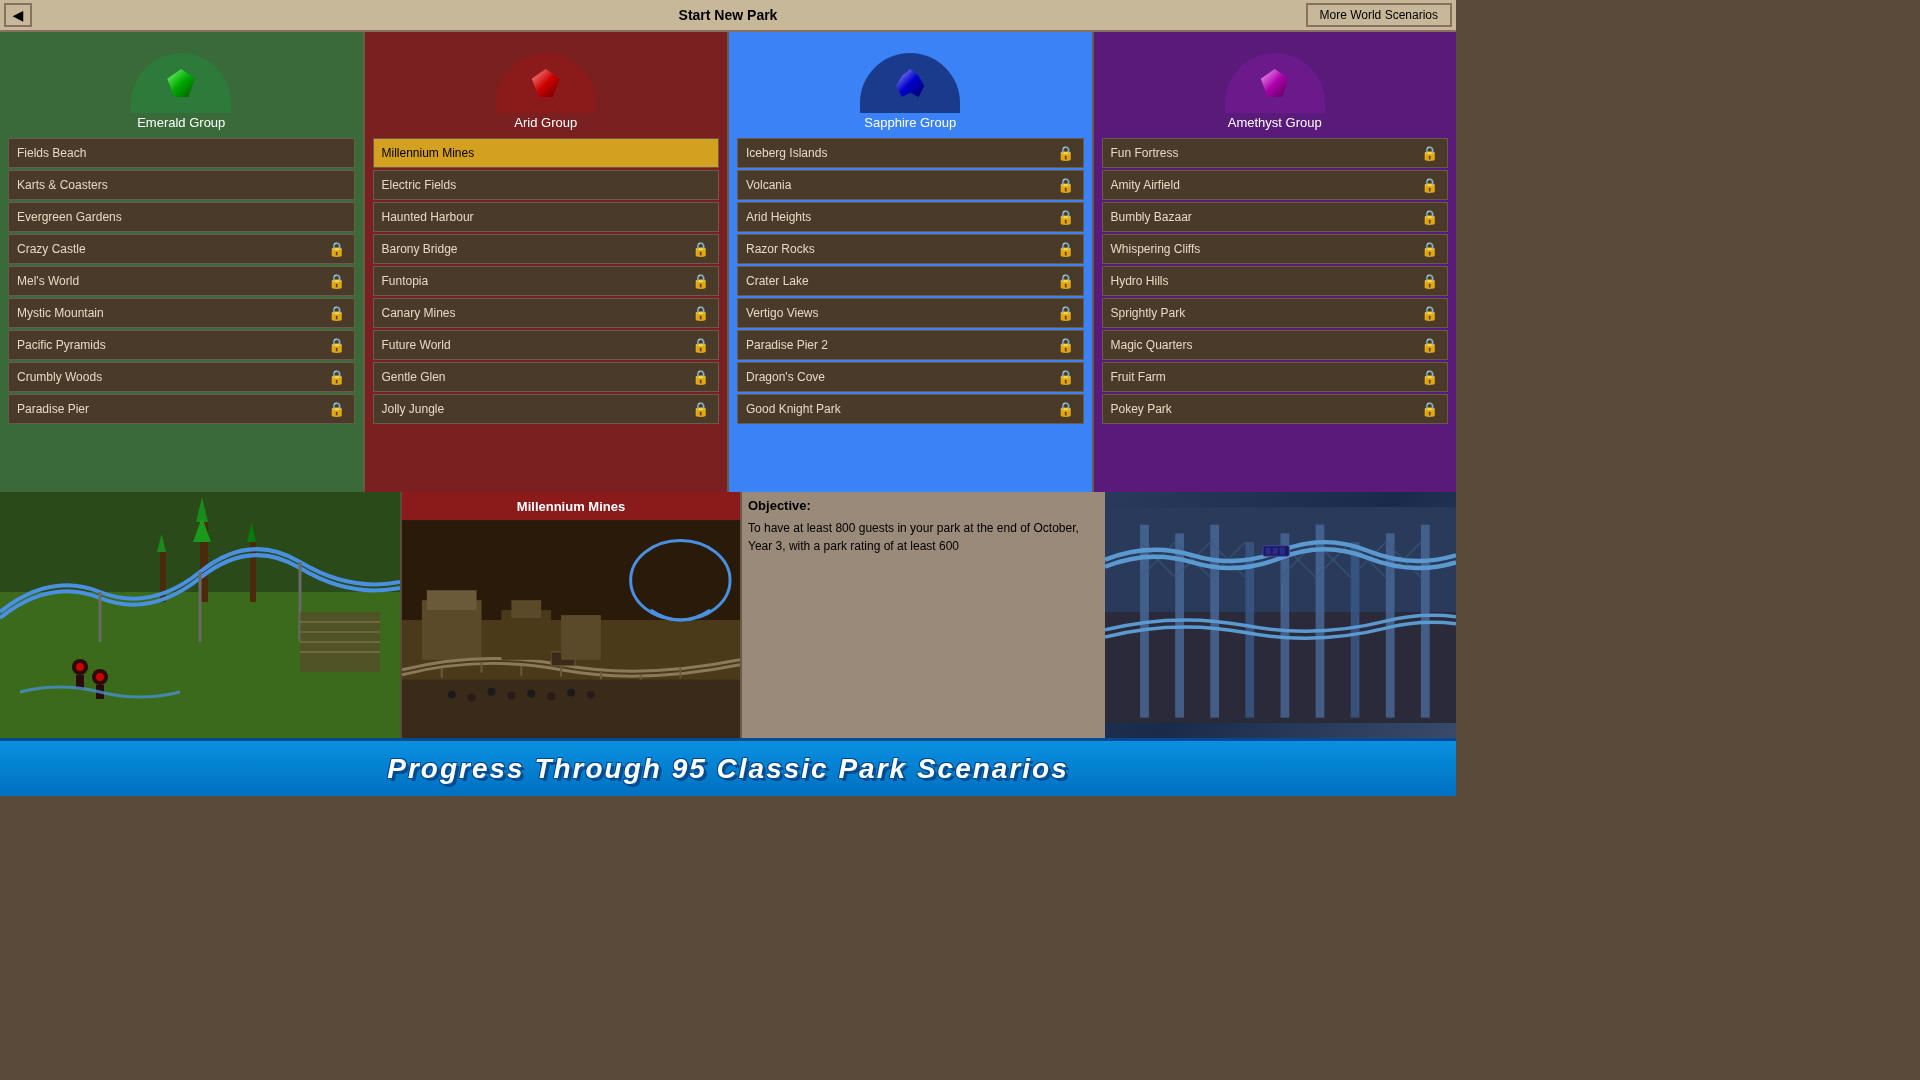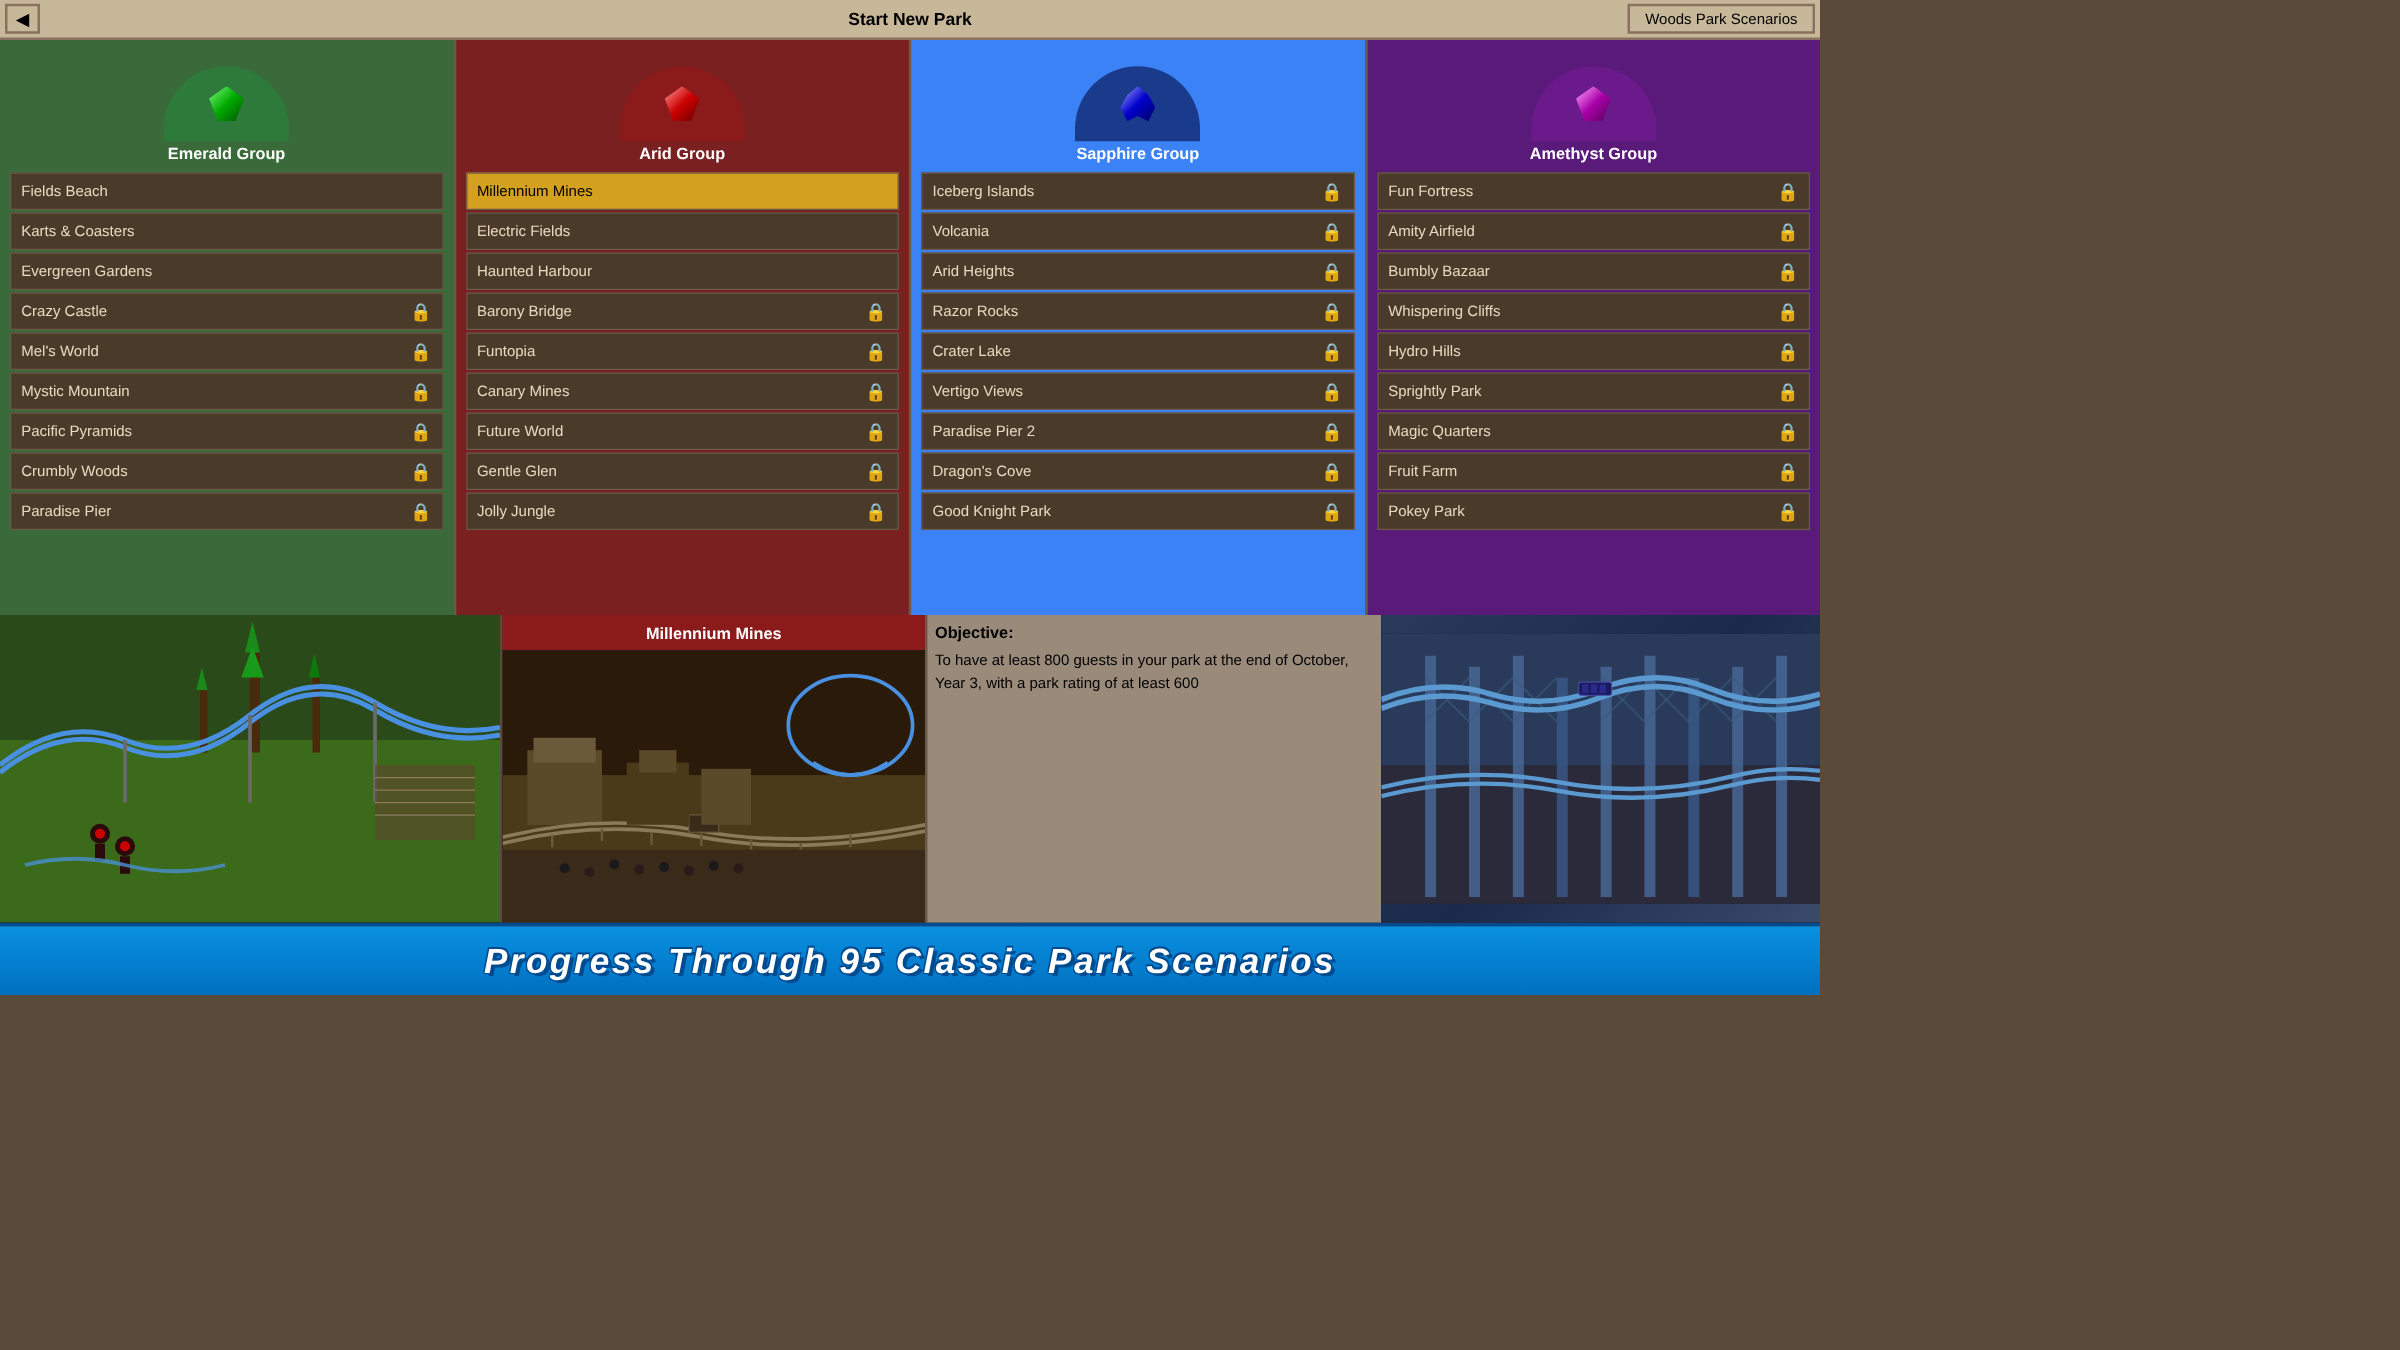--- a/index.html
+++ b/index.html
@@ -144,21 +144,21 @@
     }
     .amethyst-gem {
       width: 28px;
       height: 28px;
       background: linear-gradient(135deg, #ffaaff, #aa00aa, #550055);
       clip-path: polygon(50% 0%, 100% 35%, 75% 100%, 25% 100%, 0% 35%);
     }
 
     .group-name {
       font-size: 13px;
-      font-weight: bold;
+      font-weight: normal;
       color: #fff;
       text-align: center;
       margin-top: 2px;
     }
 
     .panel-emerald { background: #3a6a3a; }
     .panel-ruby { background: #7a2020; }
     .panel-sapphire { background: #3b82f6; }
     .panel-amethyst { background: #5a1a7a; }
 
@@ -315,21 +315,21 @@
       width: 100%;
       height: 100%;
     }
   </style>
 </head>
 <body>
 
 <div id="title-bar">
   <button id="back-button">◀</button>
   <span id="title-text">Start New Park</span>
-  <button id="more-scenarios-btn">Woods Park Scenarios</button>
+  <button id="more-scenarios-btn">More World Scenarios</button>
 </div>
 
 <div id="groups-container">
 
   <div class="group-panel panel-emerald">
     <div class="group-header">
       <div class="emerald-arch">
         <div class="emerald-gem"></div>
       </div>
       <span class="group-name">Emerald Group</span>

